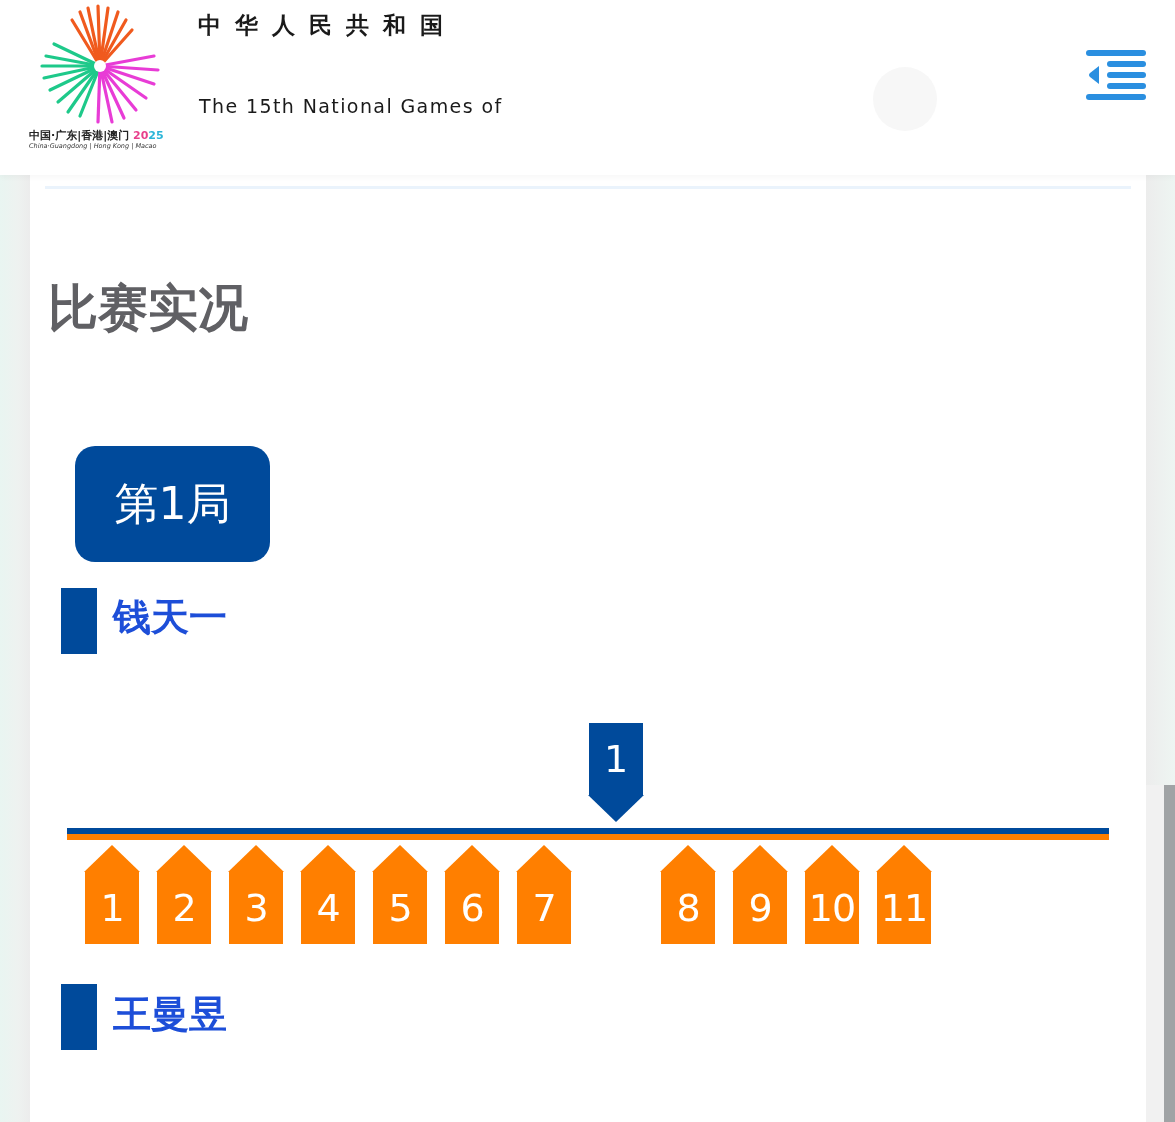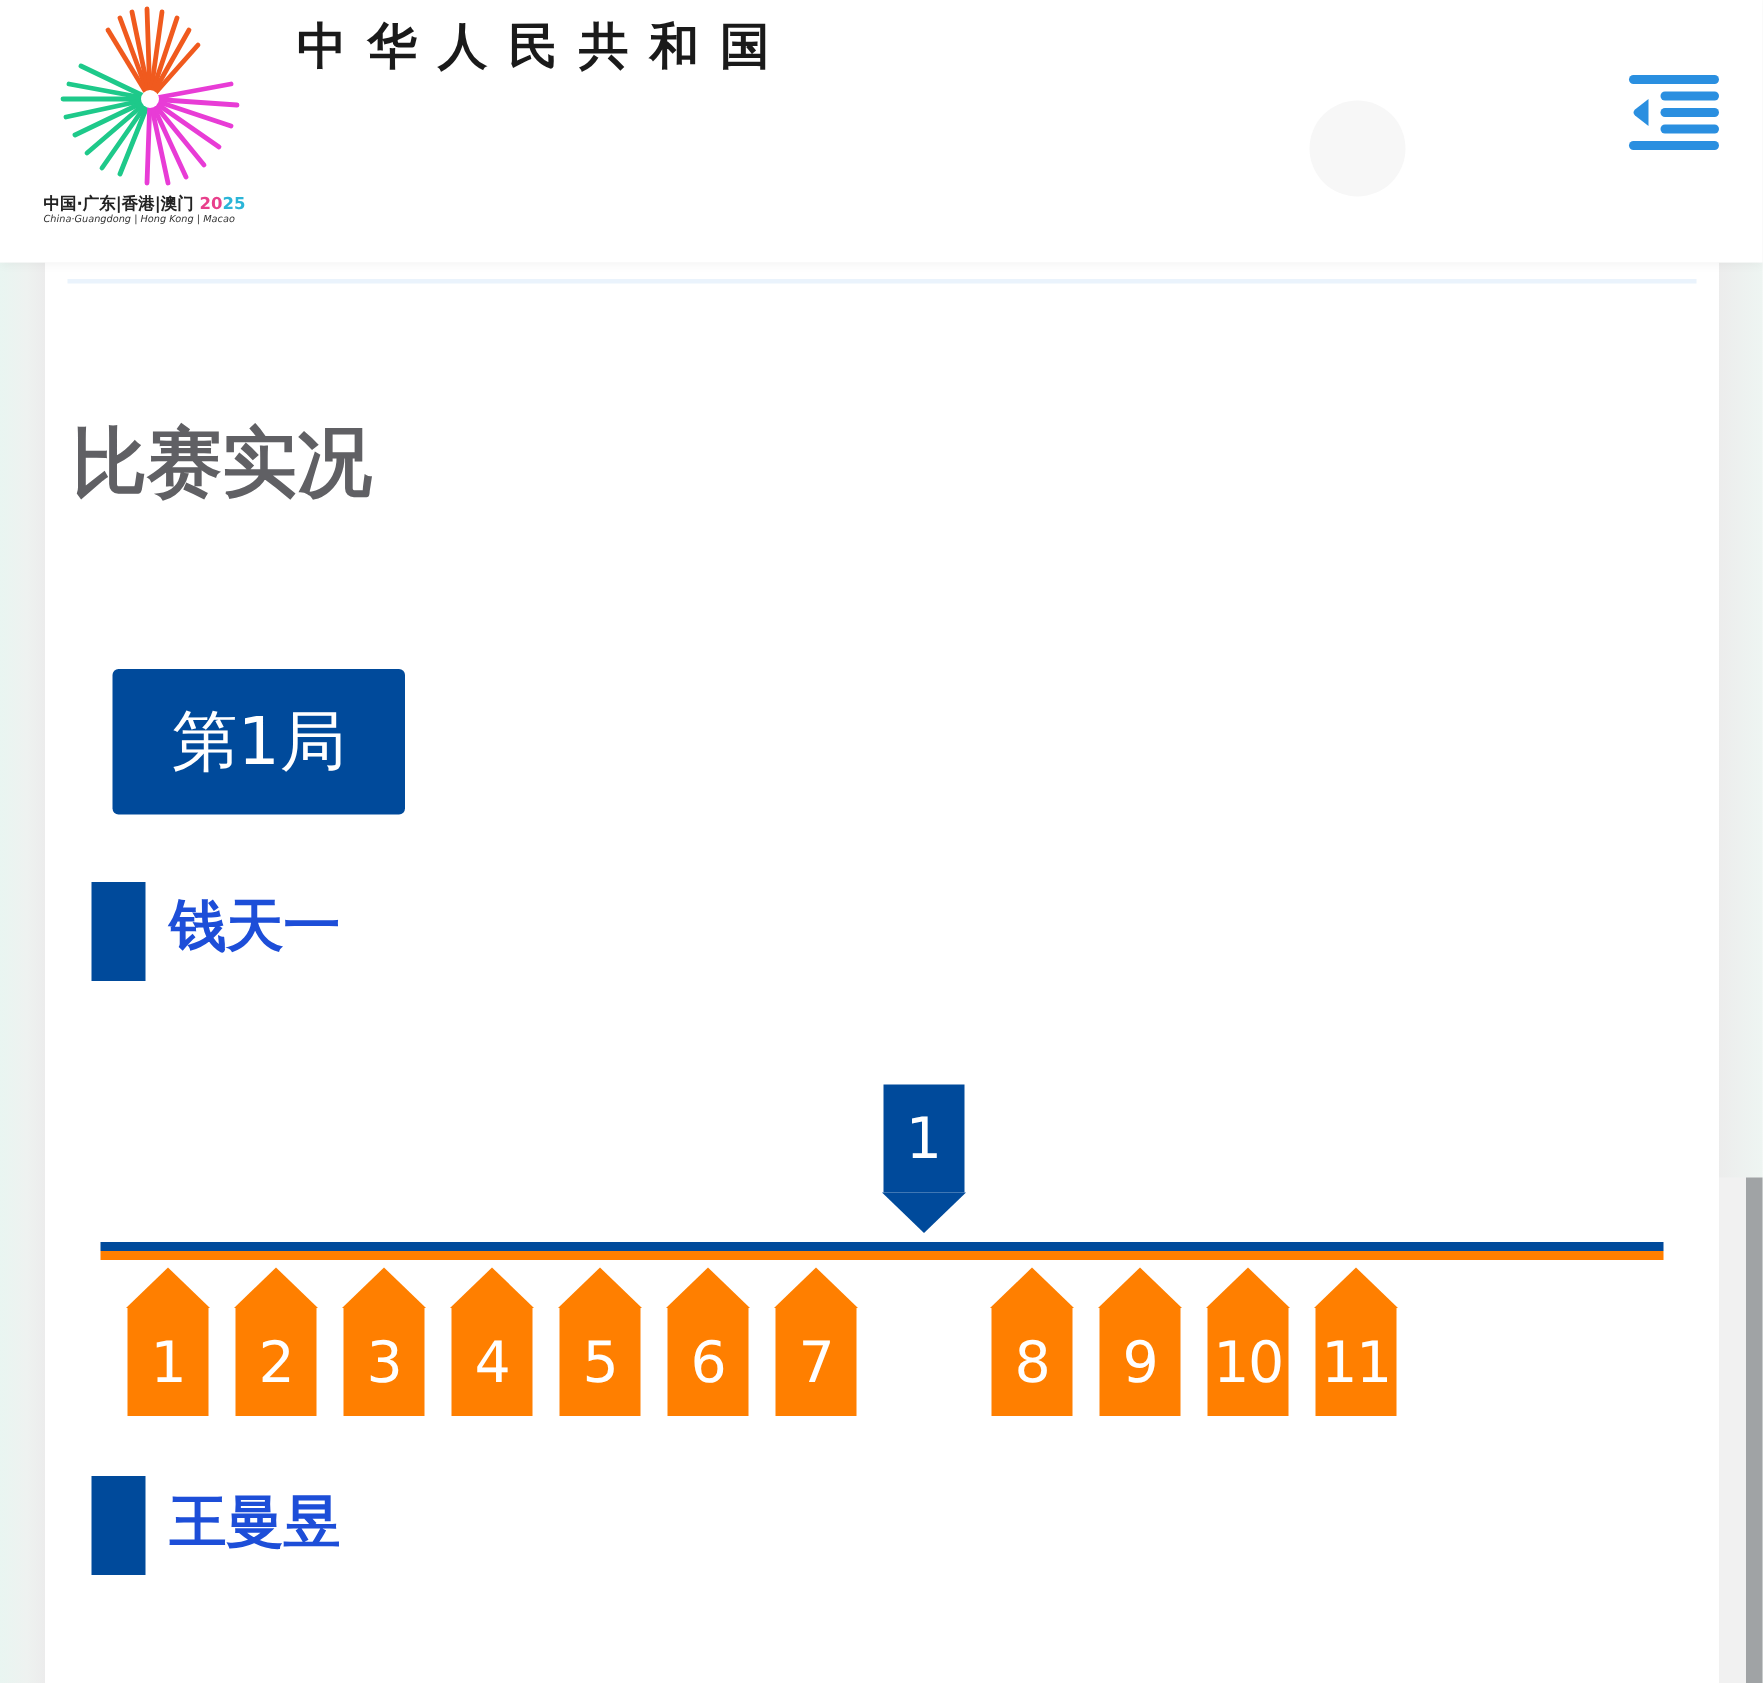--- a/index.html
+++ b/index.html
@@ -33,21 +33,21 @@
     position: absolute; left: 29px; top: 128px; font-size: 11px; font-weight: bold;
     color: #222; letter-spacing: 0px; white-space: nowrap;
   }
   .logo-sub-cn .yr { color: #e8408c; }
   .logo-sub-cn .yr2 { color: #2bb5d8; }
   .logo-sub-en {
     position: absolute; left: 29px; top: 142px; font-size: 6.5px; color: #333;
     font-style: italic; white-space: nowrap;
   }
   .title-cn {
-    position: absolute; left: 198px; font-size: 33px; font-weight: bold; color: #1a1a1a;
+    position: absolute; left: 198px; font-size: 23px; font-weight: bold; color: #1a1a1a;
     letter-spacing: 14px; white-space: nowrap; line-height: 1;
   }
   .title-cn.l1 { top: 14px; }
   .title-cn.l2 { top: 56px; }
   .title-en {
     position: absolute; left: 199px; font-size: 19px; color: #1a1a1a;
     letter-spacing: 1.4px; white-space: nowrap; line-height: 1;
     font-family: "DejaVu Sans", sans-serif;
   }
   .title-en.l1 { top: 97px; }
@@ -61,22 +61,22 @@
   }
   .divider {
     position: absolute; left: 45px; top: 186px; width: 1086px; height: 3px;
     background: #eaf3fc;
   }
   .section-title {
     position: absolute; left: 48px; top: 283px; font-size: 50px; font-weight: bold;
     color: #606064; line-height: 1; white-space: nowrap;
   }
   .round-tab {
-    position: absolute; left: 75px; top: 446px; width: 195px; height: 97px;
-    background: #004a9b; border-radius: 4px; color: #fff;
+    position: absolute; left: 75px; top: 446px; width: 195px; height: 116px;
+    background: #004a9b; border-radius: 20px; color: #fff;
     font-size: 44px; display: flex; align-items: center; justify-content: center;
     cursor: pointer;
   }
   .player-bar {
     position: absolute; left: 61px; width: 36px; height: 66px; background: #004a9b;
   }
   .player-name {
     position: absolute; left: 113px; font-size: 38px; font-weight: bold; color: #1d4ed8;
     line-height: 1; white-space: nowrap;
   }
@@ -161,20 +161,21 @@
           <line x1="64" y1="62" x2="62" y2="118"></line>
         </g>
       </g>
       <circle cx="64" cy="62" r="6" fill="#ffffff"></circle>
     </svg>
   </div>
   <div class="logo-sub-cn"><span>中国·广东|香港|澳门 </span><span class="yr">20</span><span class="yr2">25</span></div>
   <div class="logo-sub-en">China·Guangdong | Hong Kong | Macao</div>
 
   <div class="title-cn l1">中华人民共和国</div>
+  <div class="title-en l1">The 15th National Games of</div>
 
   <div class="ghost-circle"></div>
 
   <div class="menu-btn">
     <svg width="62" height="52" viewBox="0 0 62 52">
       <g fill="#2a8fe0">
         <rect x="1" y="1" width="60" height="6" rx="3"></rect>
         <rect x="22" y="12" width="39" height="6" rx="3"></rect>
         <rect x="22" y="23" width="39" height="6" rx="3"></rect>
         <rect x="22" y="34" width="39" height="6" rx="3"></rect>

